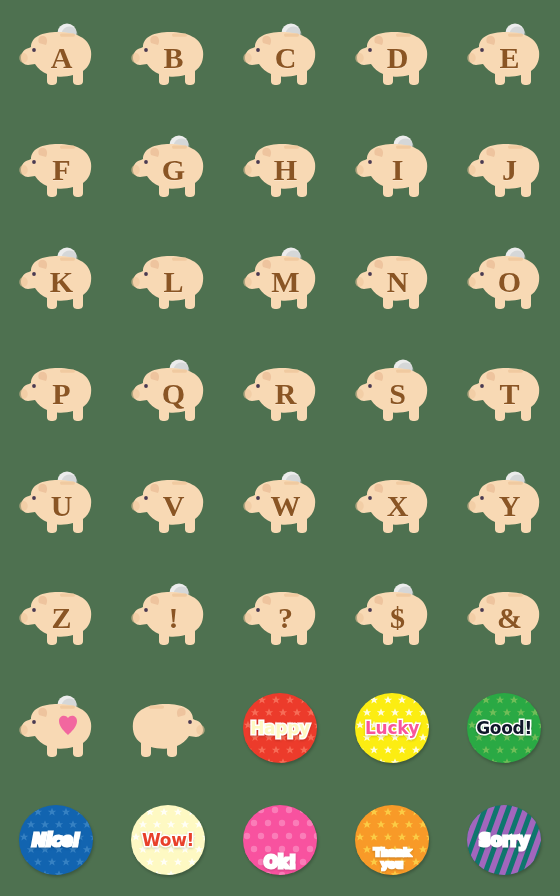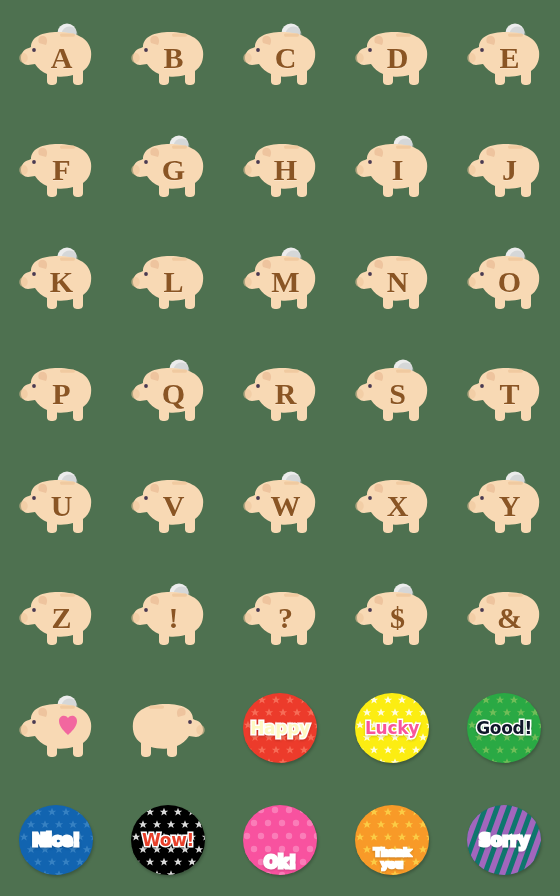--- a/index.html
+++ b/index.html
@@ -803,29 +803,29 @@
             <path d="M0,-4.2 L1.2,-1.3 L4.2,-1.3 L1.8,0.6 L2.7,3.6 L0,1.8 L-2.7,3.6 L-1.8,0.6 L-4.2,-1.3 L-1.2,-1.3 Z" fill="#3d86c6" opacity="0.85" transform="translate(47,57)"></path>
             <path d="M0,-4.2 L1.2,-1.3 L4.2,-1.3 L1.8,0.6 L2.7,3.6 L0,1.8 L-2.7,3.6 L-1.8,0.6 L-4.2,-1.3 L-1.2,-1.3 Z" fill="#3d86c6" opacity="0.85" transform="translate(61,57)"></path>
             <path d="M0,-4.2 L1.2,-1.3 L4.2,-1.3 L1.8,0.6 L2.7,3.6 L0,1.8 L-2.7,3.6 L-1.8,0.6 L-4.2,-1.3 L-1.2,-1.3 Z" fill="#3d86c6" opacity="0.85" transform="translate(75,57)"></path>
             <path d="M0,-4.2 L1.2,-1.3 L4.2,-1.3 L1.8,0.6 L2.7,3.6 L0,1.8 L-2.7,3.6 L-1.8,0.6 L-4.2,-1.3 L-1.2,-1.3 Z" fill="#3d86c6" opacity="0.85" transform="translate(12,69.5)"></path>
             <path d="M0,-4.2 L1.2,-1.3 L4.2,-1.3 L1.8,0.6 L2.7,3.6 L0,1.8 L-2.7,3.6 L-1.8,0.6 L-4.2,-1.3 L-1.2,-1.3 Z" fill="#3d86c6" opacity="0.85" transform="translate(26,69.5)"></path>
             <path d="M0,-4.2 L1.2,-1.3 L4.2,-1.3 L1.8,0.6 L2.7,3.6 L0,1.8 L-2.7,3.6 L-1.8,0.6 L-4.2,-1.3 L-1.2,-1.3 Z" fill="#3d86c6" opacity="0.85" transform="translate(40,69.5)"></path>
             <path d="M0,-4.2 L1.2,-1.3 L4.2,-1.3 L1.8,0.6 L2.7,3.6 L0,1.8 L-2.7,3.6 L-1.8,0.6 L-4.2,-1.3 L-1.2,-1.3 Z" fill="#3d86c6" opacity="0.85" transform="translate(54,69.5)"></path>
             <path d="M0,-4.2 L1.2,-1.3 L4.2,-1.3 L1.8,0.6 L2.7,3.6 L0,1.8 L-2.7,3.6 L-1.8,0.6 L-4.2,-1.3 L-1.2,-1.3 Z" fill="#3d86c6" opacity="0.85" transform="translate(68,69.5)"></path>
             <path d="M0,-4.2 L1.2,-1.3 L4.2,-1.3 L1.8,0.6 L2.7,3.6 L0,1.8 L-2.7,3.6 L-1.8,0.6 L-4.2,-1.3 L-1.2,-1.3 Z" fill="#3d86c6" opacity="0.85" transform="translate(82,69.5)"></path>
           </svg>
-          <div class="badge-text" style="color: rgb(255, 255, 255); -webkit-text-stroke: 3px rgb(255, 255, 255); paint-order: stroke; filter: drop-shadow(rgba(0, 0, 0, 0.18) 0px 1.5px 1px);">
+          <div class="badge-text" style="color: rgb(255, 255, 255); -webkit-text-stroke: 3px rgb(255, 255, 255); paint-order: stroke; filter: drop-shadow(rgba(0, 0, 0, 0.18) 0px 1.5px 1px); font-style: italic;">
             <div>Nice!</div>
           </div>
         </div>
       </div>
     </div>
     <div class="cell">
       <div class="sticker">
-        <div class="badge" style="background: #000000; justify-content: center;">
+        <div class="badge" style="background: #fef9c3; justify-content: center;">
           <svg class="badge-pattern" viewBox="0 0 74 70">
             <path d="M0,-4.2 L1.2,-1.3 L4.2,-1.3 L1.8,0.6 L2.7,3.6 L0,1.8 L-2.7,3.6 L-1.8,0.6 L-4.2,-1.3 L-1.2,-1.3 Z" fill="#ffffff" opacity="0.85" transform="translate(5,7)"></path>
             <path d="M0,-4.2 L1.2,-1.3 L4.2,-1.3 L1.8,0.6 L2.7,3.6 L0,1.8 L-2.7,3.6 L-1.8,0.6 L-4.2,-1.3 L-1.2,-1.3 Z" fill="#ffffff" opacity="0.85" transform="translate(19,7)"></path>
             <path d="M0,-4.2 L1.2,-1.3 L4.2,-1.3 L1.8,0.6 L2.7,3.6 L0,1.8 L-2.7,3.6 L-1.8,0.6 L-4.2,-1.3 L-1.2,-1.3 Z" fill="#ffffff" opacity="0.85" transform="translate(33,7)"></path>
             <path d="M0,-4.2 L1.2,-1.3 L4.2,-1.3 L1.8,0.6 L2.7,3.6 L0,1.8 L-2.7,3.6 L-1.8,0.6 L-4.2,-1.3 L-1.2,-1.3 Z" fill="#ffffff" opacity="0.85" transform="translate(47,7)"></path>
             <path d="M0,-4.2 L1.2,-1.3 L4.2,-1.3 L1.8,0.6 L2.7,3.6 L0,1.8 L-2.7,3.6 L-1.8,0.6 L-4.2,-1.3 L-1.2,-1.3 Z" fill="#ffffff" opacity="0.85" transform="translate(61,7)"></path>
             <path d="M0,-4.2 L1.2,-1.3 L4.2,-1.3 L1.8,0.6 L2.7,3.6 L0,1.8 L-2.7,3.6 L-1.8,0.6 L-4.2,-1.3 L-1.2,-1.3 Z" fill="#ffffff" opacity="0.85" transform="translate(75,7)"></path>
             <path d="M0,-4.2 L1.2,-1.3 L4.2,-1.3 L1.8,0.6 L2.7,3.6 L0,1.8 L-2.7,3.6 L-1.8,0.6 L-4.2,-1.3 L-1.2,-1.3 Z" fill="#ffffff" opacity="0.85" transform="translate(12,19.5)"></path>
             <path d="M0,-4.2 L1.2,-1.3 L4.2,-1.3 L1.8,0.6 L2.7,3.6 L0,1.8 L-2.7,3.6 L-1.8,0.6 L-4.2,-1.3 L-1.2,-1.3 Z" fill="#ffffff" opacity="0.85" transform="translate(26,19.5)"></path>
             <path d="M0,-4.2 L1.2,-1.3 L4.2,-1.3 L1.8,0.6 L2.7,3.6 L0,1.8 L-2.7,3.6 L-1.8,0.6 L-4.2,-1.3 L-1.2,-1.3 Z" fill="#ffffff" opacity="0.85" transform="translate(40,19.5)"></path>

